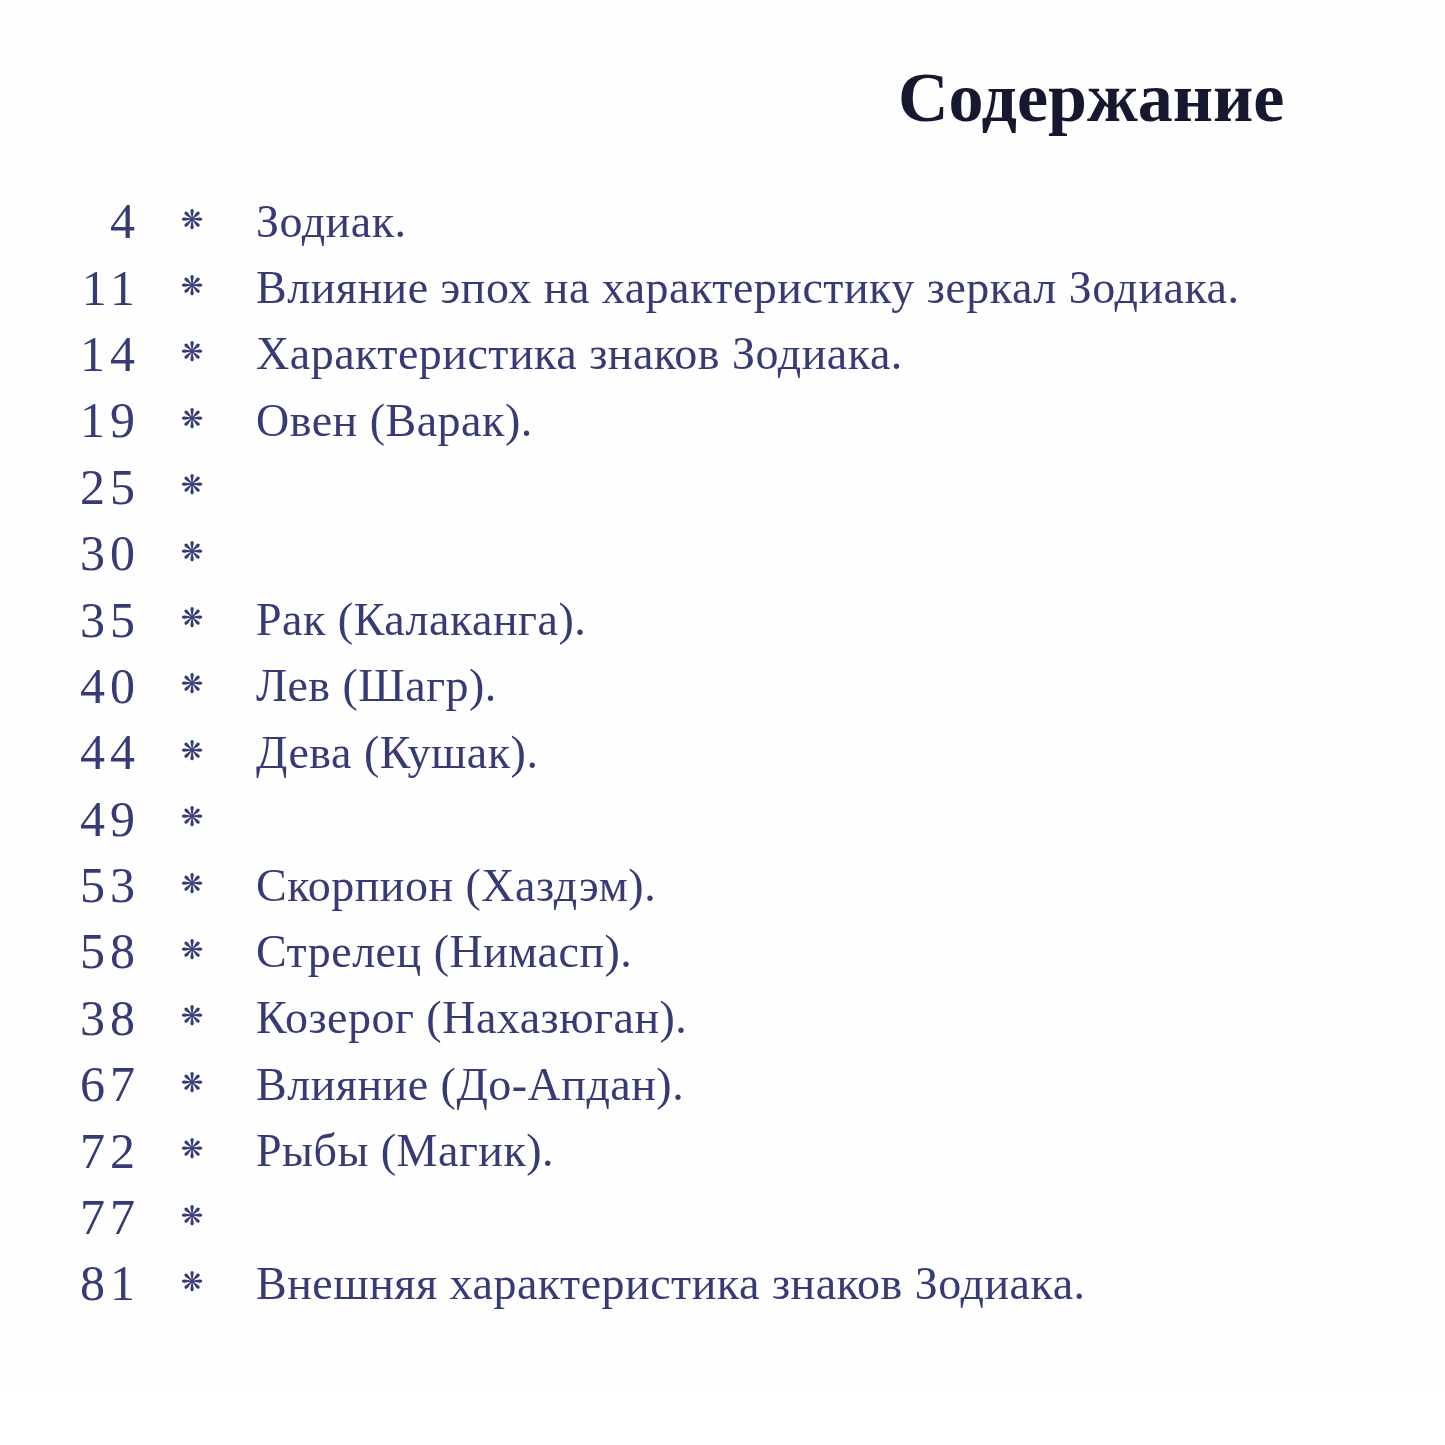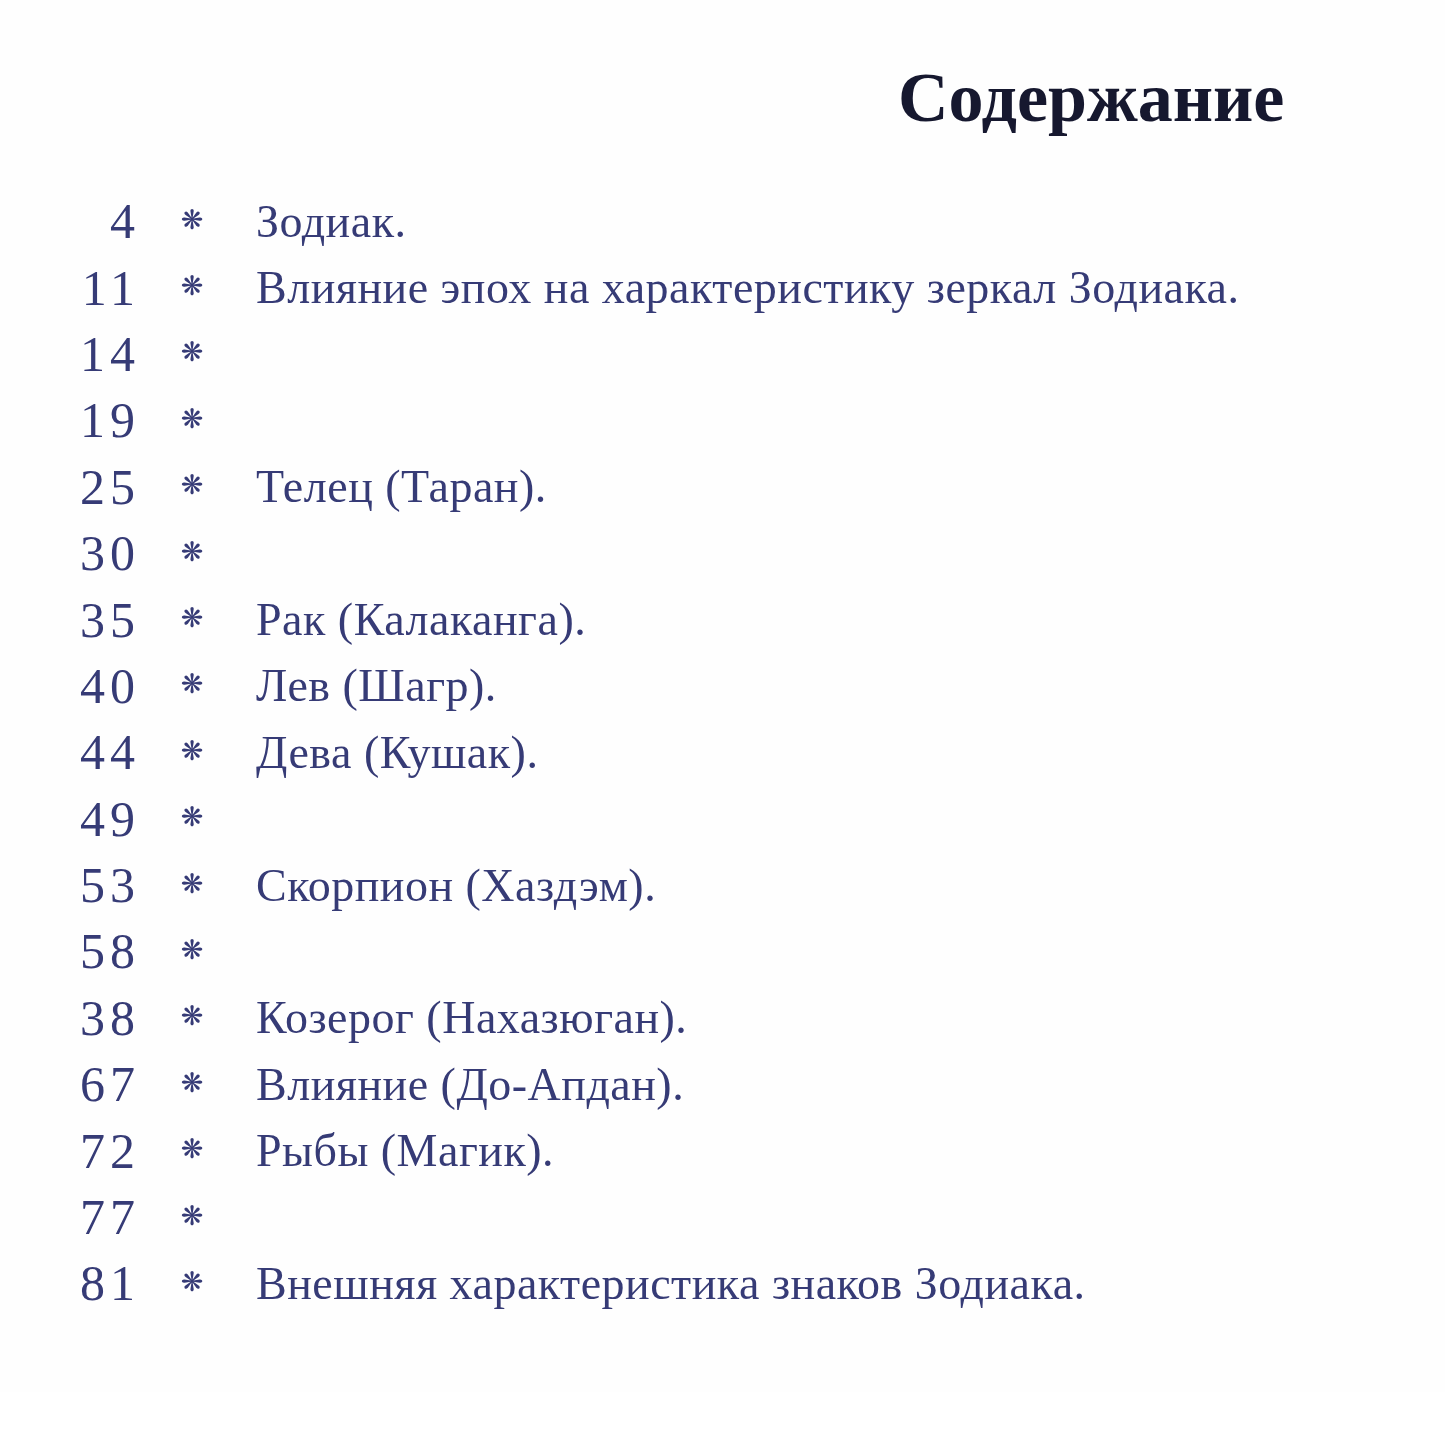--- a/index.html
+++ b/index.html
@@ -81,31 +81,32 @@
 
   <li class="toc-row">
     <span class="page-num">11</span>
     <span class="bullet">❋</span>
     <span class="entry-label">Влияние эпох на характеристику зеркал Зодиака.</span>
   </li>
 
   <li class="toc-row">
     <span class="page-num">14</span>
     <span class="bullet">❋</span>
+    <span class="entry-label">Характеристика знаков Зодиака.</span>
   </li>
 
   <li class="toc-row">
     <span class="page-num">19</span>
     <span class="bullet">❋</span>
+    <span class="entry-label">Овен (Варак).</span>
   </li>
 
   <li class="toc-row">
     <span class="page-num">25</span>
     <span class="bullet">❋</span>
-    <span class="entry-label">Телец (Таран).</span>
   </li>
 
   <li class="toc-row">
     <span class="page-num">30</span>
     <span class="bullet">❋</span>
   </li>
 
   <li class="toc-row">
     <span class="page-num">35</span>
     <span class="bullet">❋</span>
@@ -131,20 +132,21 @@
 
   <li class="toc-row">
     <span class="page-num">53</span>
     <span class="bullet">❋</span>
     <span class="entry-label">Скорпион (Хаздэм).</span>
   </li>
 
   <li class="toc-row">
     <span class="page-num">58</span>
     <span class="bullet">❋</span>
+    <span class="entry-label">Стрелец (Нимасп).</span>
   </li>
 
   <li class="toc-row">
     <span class="page-num">38</span>
     <span class="bullet">❋</span>
     <span class="entry-label">Козерог (Нахазюган).</span>
   </li>
 
   <li class="toc-row">
     <span class="page-num">67</span>

